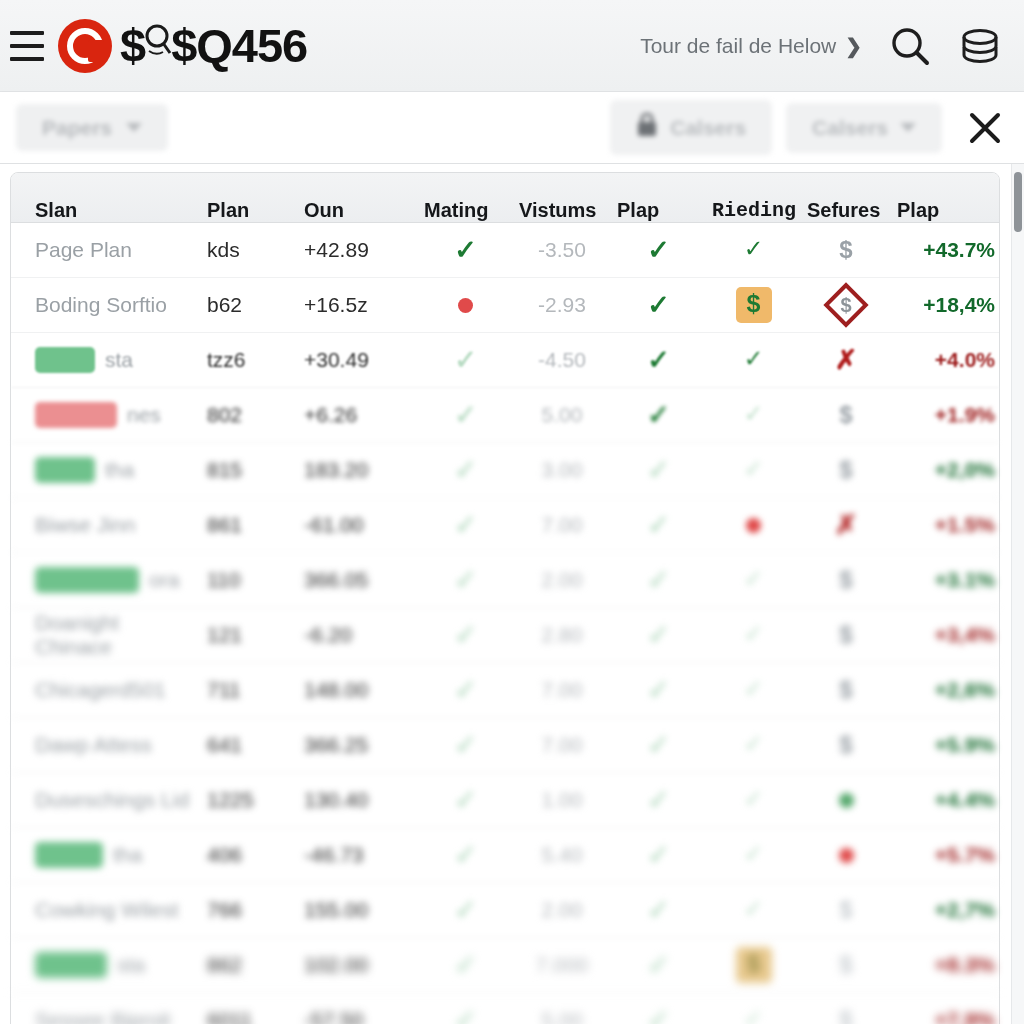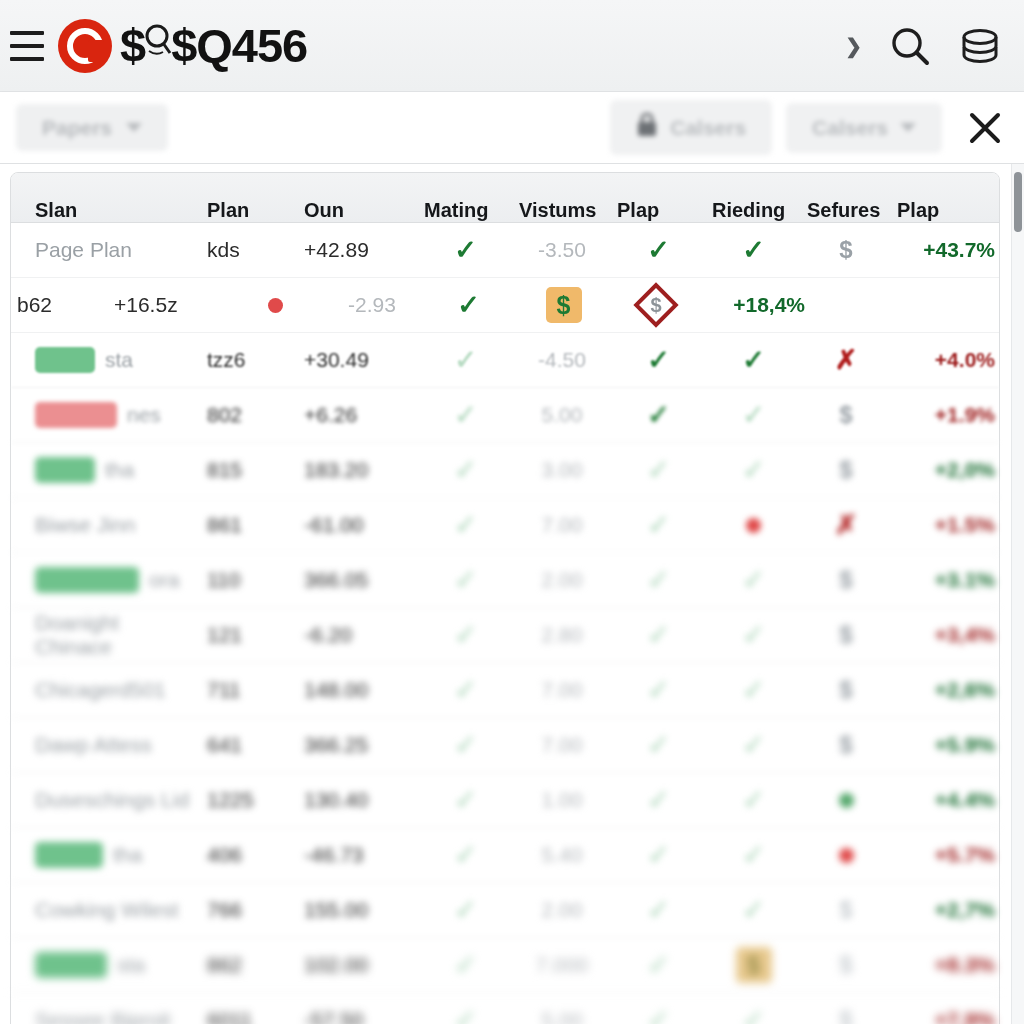--- a/index.html
+++ b/index.html
@@ -129,21 +129,21 @@
   }
   .trow .td{ padding:0 6px; display:flex;align-items:center; }
 
   
   .c-name  { width:190px; flex:0 0 190px; }
   .c-hire  { width:97px;  flex:0 0 97px; }
   .c-oun   { width:120px; flex:0 0 120px; }
   .c-mating{ width:95px;  flex:0 0 95px; justify-content:center; }
   .c-vist  { width:98px;  flex:0 0 98px; justify-content:center;}
   .c-stock { width:95px;  flex:0 0 95px; justify-content:center;}
-  .c-ried  { width:95px;  flex:0 0 95px; justify-content:center;}
+  .c-ried  { width:95px;  flex:0 0 95px; justify-content:center;font-family:Liberation Mono, monospace;}
   .c-sef   { width:90px;  flex:0 0 90px; justify-content:center;}
   .c-plap  { width:110px; flex:0 0 110px; justify-content:flex-end; font-weight:bold; }
 
   .thead .c-name  { padding-left:24px; }
   .trow  .c-name  { padding-left:24px; gap:10px; }
   .thead .c-mating,.thead .c-vist,.thead .c-stock,.thead .c-ried,.thead .c-sef{ justify-content:flex-start; }
   .thead .c-plap{ justify-content:flex-start; }
 
   .badge{
     display:inline-block;border-radius:5px;height:26px;
@@ -223,20 +223,21 @@
         <circle cx="14" cy="16" r="10" fill="none" stroke="#1a1a1a" stroke-width="3"></circle>
         <path d="M20 23 L27 33" stroke="#1a1a1a" stroke-width="3" fill="none"></path>
         <path d="M6 31 q7 5 14 1" stroke="#1a1a1a" stroke-width="2" fill="none"></path>
       </svg>
     </span>
     <span>$Q456</span>
   </div>
 
   <div class="header-right">
     <div class="header-link">
+      <span>Tour de fail de Helow</span>
       <span class="chev">❯</span>
     </div>
     <div class="icon-btn">
       <svg width="44" height="44" viewBox="0 0 44 44">
         <circle cx="19" cy="19" r="13" fill="none" stroke="#1e1e1e" stroke-width="3.4"></circle>
         <path d="M29 29 L39 39" stroke="#1e1e1e" stroke-width="4" stroke-linecap="round"></path>
       </svg>
     </div>
     <div class="icon-btn">
       <svg width="44" height="44" viewBox="0 0 44 44">
@@ -317,20 +318,23 @@
           </div>
           <div class="td c-ried">
             <span class="chk">✓</span>
           </div>
           <div class="td c-sef">
             <span class="dollar-gray">$</span>
           </div>
           <div class="td c-plap pct-up">+43.7%</div>
         </div>
         <div class="trow">
+          <div class="td c-name">
+            <span class="namefade">Boding Sorftio</span>
+          </div>
           <div class="td c-hire">b62</div>
           <div class="td c-oun">+16.5z</div>
           <div class="td c-mating">
             <span class="dot red"></span>
           </div>
           <div class="td c-vist ghost-text">-2.93</div>
           <div class="td c-stock">
             <span class="chk">✓</span>
           </div>
           <div class="td c-ried">

